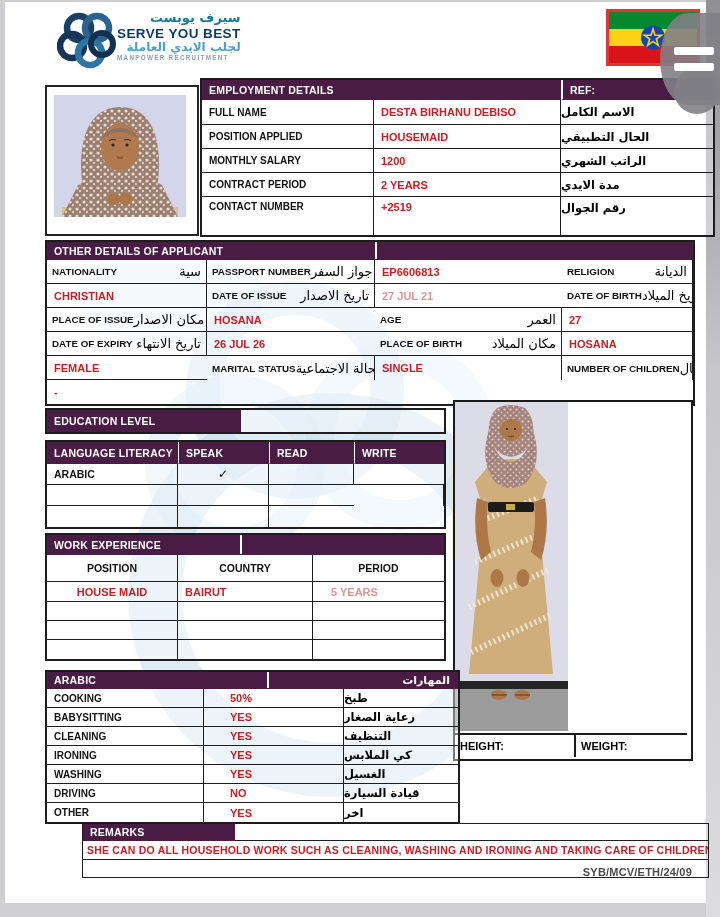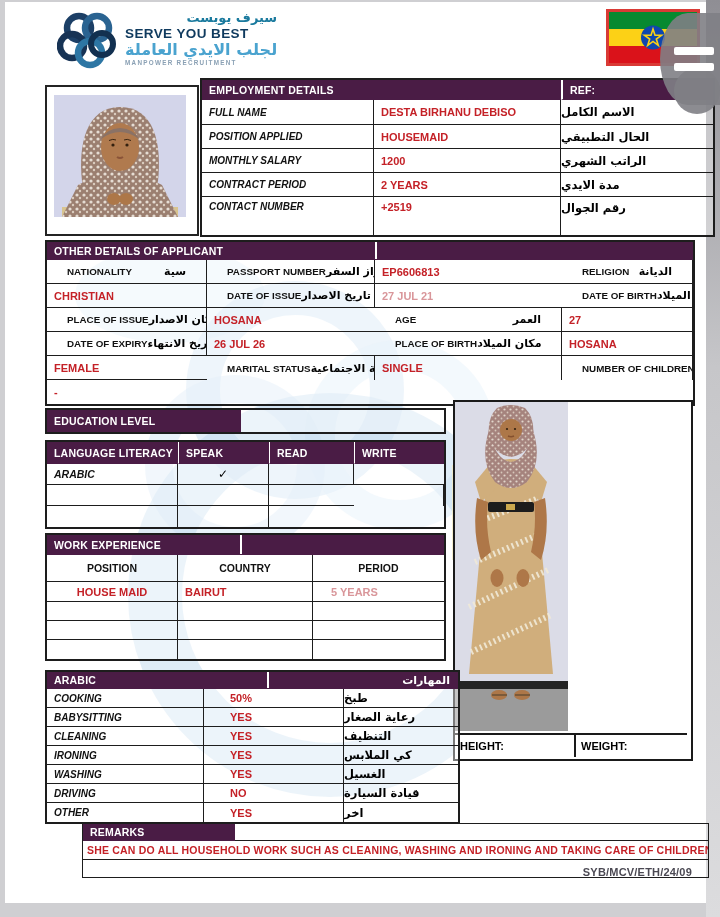--- a/index.html
+++ b/index.html
@@ -10,36 +10,36 @@
   #right-strip{left:706px;top:0;width:14px;height:917px;
        background:linear-gradient(#8f8e94,#c6c6c9 40%,#dcdcde);z-index:1;}
   #watermark{left:40px;top:240px;z-index:1;}
   
   .tbl{position:absolute;display:grid;border:2px solid #1d1d1d;z-index:2;background:rgba(255,255,255,0.42);}
   .c{border-right:1.2px solid #1d1d1d;border-bottom:1.2px solid #1d1d1d;
      display:flex;align-items:center;overflow:hidden;white-space:nowrap;}
   .nr{border-right:none;} .nb{border-bottom:none;}
   .ph{background:#4a1c45;color:#fff;font-weight:700;font-size:10.5px;
       padding:0 7px;border-color:#4a1c45;letter-spacing:.2px;}
-  .lab{font-weight:700;font-size:10px;color:#111;padding-left:7px;font-style:italic;}
+  .lab{font-weight:700;font-size:10px;color:#111;padding-left:7px;}
   .val{font-weight:700;font-size:11px;color:#c42127;padding-left:7px;}
   .faded{color:#d9969a;}
   .ar{font-weight:700;font-size:11.5px;color:#000;justify-content:flex-end;
       padding-right:6px;direction:rtl;font-family:"DejaVu Sans",sans-serif;}
-  .dlab{justify-content:space-between;padding:0 20px;}
+  .dlab{justify-content:space-between;padding:0 5px;}
   .dlab .en{font-weight:700;font-size:9.8px;color:#111;}
-  .dlab .arr{font-weight:700;font-size:11px;color:#000;direction:rtl;font-family:"DejaVu Sans",sans-serif;}
+  .dlab .arr{font-weight:400;font-size:13px;color:#000;direction:rtl;font-family:"DejaVu Sans",sans-serif;}
   .whead{font-weight:700;font-size:10.5px;color:#111;justify-content:center;}
   .center{justify-content:center;padding-left:0;}
   .vdiv{position:absolute;top:0;width:2px;height:100%;background:#fff;}
   
   #logo-text div{line-height:1.12;}
   .logo-ar{color:#1a7a9e;font-weight:700;font-size:13px;direction:rtl;font-family:"DejaVu Sans",sans-serif;}
   .logo-en{color:#0f3a5e;font-weight:800;font-size:13.5px;letter-spacing:.4px;}
-  .logo-ar2{color:#4aa3cf;font-weight:700;font-size:16px;direction:rtl;font-family:"DejaVu Sans",sans-serif;}
+  .logo-ar2{color:#4aa3cf;font-weight:700;font-size:12px;direction:rtl;font-family:"DejaVu Sans",sans-serif;}
   .logo-sub{color:#8aa0b4;font-weight:700;font-size:6.3px;letter-spacing:1.3px;}
   
   #overlay-pill{left:660px;top:13px;width:60px;height:92px;background:rgba(128,127,133,.9);
        border-radius:46% 0 0 46% / 50% 0 0 50%;z-index:6;}
   #overlay-blob{left:674px;top:68px;width:46px;height:46px;background:rgba(128,127,133,.9);
        border-radius:50%;z-index:6;}
   .hbar{position:absolute;left:674px;width:40px;height:8px;background:#fff;border-radius:2px;z-index:7;}
   #footer-code{left:430px;top:866px;width:262px;text-align:right;font-weight:700;
        font-size:11px;color:#4b4953;z-index:2;letter-spacing:.2px;}
 </style>
@@ -52,21 +52,21 @@
 <svg id="watermark" class="abs" width="620" height="620">
   <ellipse cx="130" cy="55" rx="95" ry="48" fill="#e0eef9" opacity="0.55"></ellipse>
   <circle cx="255" cy="150" r="92" fill="none" stroke="#cfe3f4" stroke-width="34" opacity="0.6"></circle>
   <circle cx="360" cy="195" r="80" fill="none" stroke="#d8eaf8" stroke-width="30" opacity="0.5"></circle>
   <circle cx="195" cy="225" r="76" fill="none" stroke="#cfe3f4" stroke-width="28" opacity="0.45"></circle>
   <circle cx="290" cy="355" r="175" fill="none" stroke="#c5dcef" stroke-width="54" opacity="0.55"></circle>
   <rect x="648" y="92" width="10" height="40" fill="#f2e9bb" opacity="0.9"></rect>
   <rect x="412" y="225" width="7" height="95" fill="#f0e8c0" opacity="0.8"></rect>
 </svg>
 
-<div class="abs" style="left:57px;top:11px;display:flex;gap:8px;z-index:3">
+<div class="abs" style="left:57px;top:11px;display:flex;gap:0;z-index:3">
   <svg width="60" height="58" viewBox="0 0 60 58">
     <circle cx="22" cy="17" r="12" fill="none" stroke="#1c3f66" stroke-width="6.5"></circle>
     <circle cx="40" cy="17" r="12" fill="none" stroke="#2a6391" stroke-width="6.5"></circle>
     <circle cx="15" cy="35" r="12" fill="none" stroke="#173355" stroke-width="6.5"></circle>
     <circle cx="33" cy="42" r="12" fill="none" stroke="#2d76a4" stroke-width="6.5"></circle>
     <circle cx="45" cy="33" r="11" fill="none" stroke="#123050" stroke-width="6"></circle>
   </svg>
   <div id="logo-text">
     <div class="logo-ar">سيرف يوبست</div>
     <div class="logo-en">SERVE YOU BEST</div>

